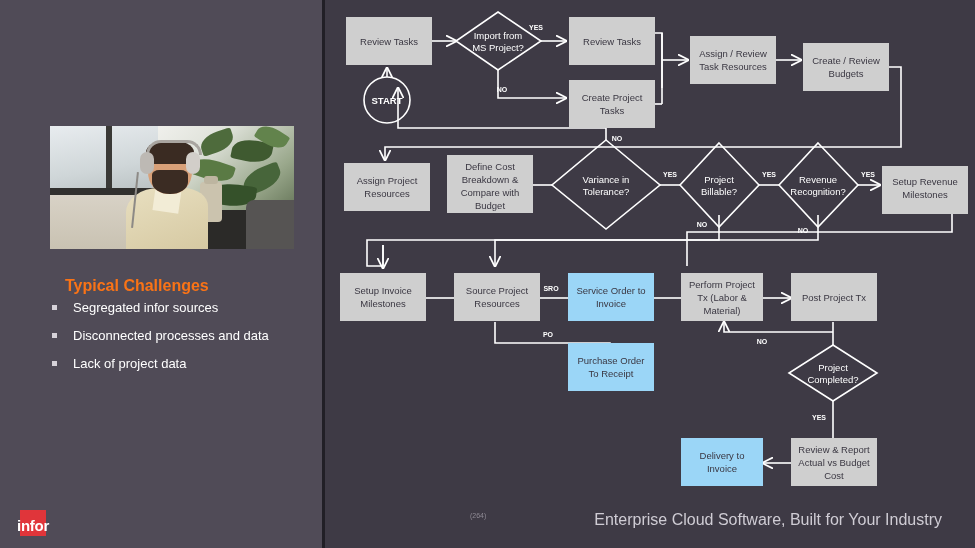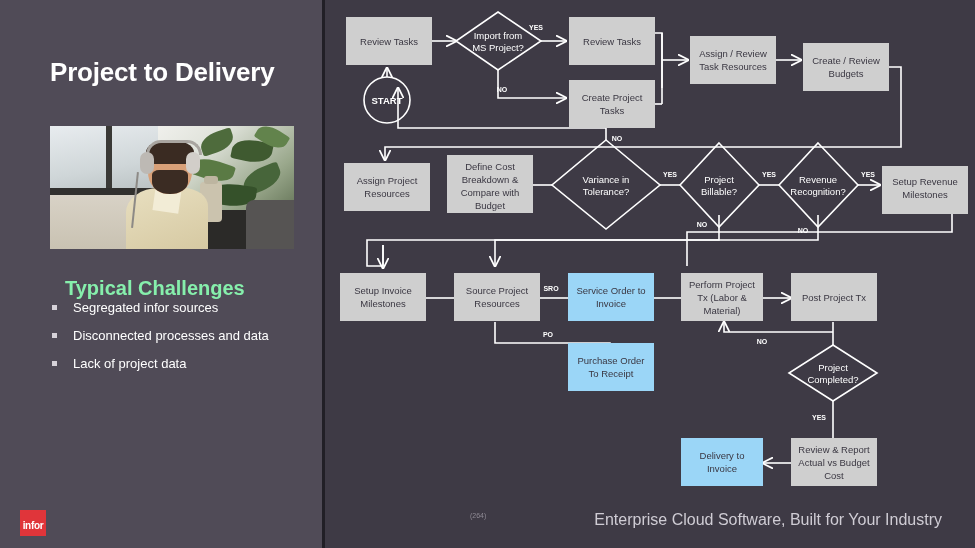--- a/index.html
+++ b/index.html
@@ -45,29 +45,29 @@
   #photo .beard{position:absolute;left:102px;top:44px;width:36px;height:24px;background:#3b2c23;
         border-radius:20% 20% 50% 50%;}
   #photo .hband{position:absolute;left:96px;top:14px;width:50px;height:12px;
         border:3px solid #a9a5a0;border-bottom:none;border-radius:26px 26px 0 0;background:transparent;}
   #photo .cupL{position:absolute;left:90px;top:26px;width:14px;height:22px;background:#bdb9b4;border-radius:7px;}
   #photo .cupR{position:absolute;left:136px;top:26px;width:14px;height:22px;background:#d2cec9;border-radius:7px;}
   #photo .cord{position:absolute;left:84px;top:46px;width:2px;height:56px;background:#8d8a86;transform:rotate(6deg);}
   #photo .bottle{position:absolute;left:150px;top:56px;width:22px;height:40px;background:#cbc3ae;border-radius:4px;}
   #photo .bottlecap{position:absolute;left:154px;top:50px;width:14px;height:8px;background:#bdb5a0;border-radius:3px;}
 
-  #challenges{position:absolute;left:65px;top:277px;font-size:20px;font-weight:bold;color:#86efac;}
+  #challenges{position:absolute;left:65px;top:277px;font-size:16px;font-weight:bold;color:#f97316;}
   #bullets{position:absolute;left:50px;top:300px;width:270px;}
   #bullets li{list-style:none;position:relative;color:#ffffff;font-size:13px;margin:0 0 13px 0;padding-left:23px;}
   #bullets li:before{content:"";position:absolute;left:2px;top:5px;width:5px;height:5px;background:#d6d2d9;}
   #bullets{margin:0;padding:0;}
 
   #logo{position:absolute;left:20px;top:510px;width:26px;height:26px;background:#e0353a;}
   #logotext{position:absolute;left:20px;top:510px;width:26px;height:30px;color:#fff;
-      font-size:10px;font-weight:bold;display:flex;align-items:center;justify-content:center;letter-spacing:-0.3px;}
+      font-size:15px;font-weight:bold;display:flex;align-items:center;justify-content:center;letter-spacing:-0.3px;}
 
   #pagenum{position:absolute;left:470px;top:512px;font-size:7px;color:#8e8a94;}
   #tagline{position:absolute;right:33px;top:511px;font-size:16px;color:#cfccd4;}
 
   
   #flow{position:absolute;left:325px;top:0;width:650px;height:548px;}
   .nodeLabel{font-family:"Liberation Sans",sans-serif;font-size:9.5px;fill:#3a3742;
       text-anchor:middle;dominant-baseline:middle;}
   .diaLabel{font-family:"Liberation Sans",sans-serif;font-size:9.5px;fill:#ffffff;
       text-anchor:middle;dominant-baseline:middle;}
@@ -83,21 +83,20 @@
 </style>
 </head>
 <body>
 
 <div id="slide">
 
   <div id="leftpanel"></div>
   <div id="divider"></div>
   <div id="rightpanel"></div>
 
-  <div id="title">Project to Delivery</div>
 
   <div id="photo">
     <div class="sky"></div>
     <div class="winframe2"></div>
     <div class="winframe"></div>
     <div class="sill"></div>
     <div class="plantbg"></div>
     <div class="leaf l1"></div>
     <div class="leaf l2"></div>
     <div class="leaf l3"></div>

